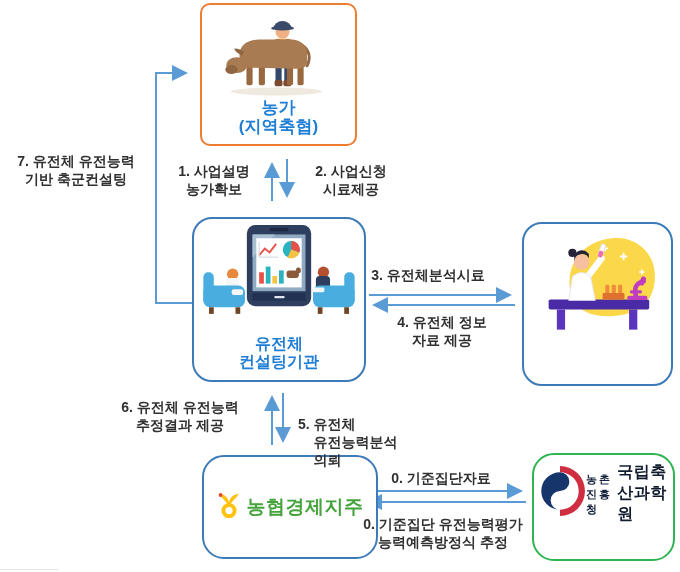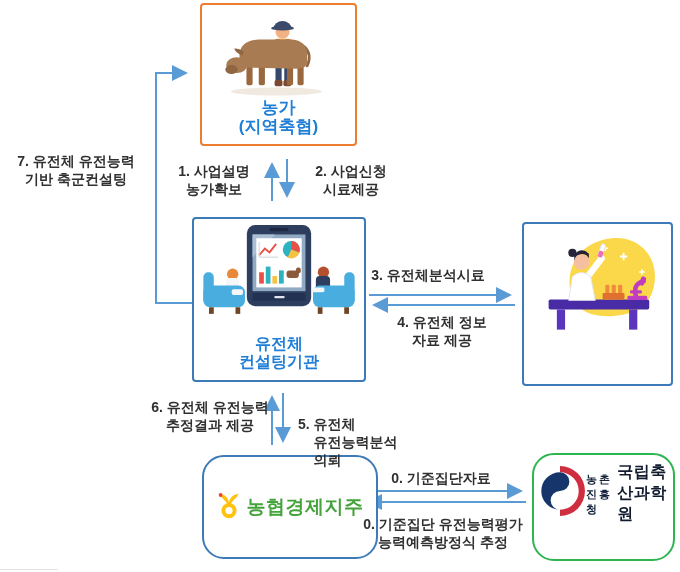--- a/index.html
+++ b/index.html
@@ -1,21 +1,21 @@
 <!DOCTYPE html>
 <html><head>
 <meta charset="utf-8">
 <style>
   html,body{margin:0;padding:0;background:#fff;}
   .canvas{position:relative;width:680px;height:572px;background:#ffffff;
           font-family:"Liberation Sans",sans-serif;overflow:hidden;}
   .arrow-layer{position:absolute;left:0;top:0;width:680px;height:572px;pointer-events:none;}
   .node{position:absolute;background:#fff;box-sizing:border-box;}
-  .node.blue{border:2.5px solid #3D7AB8;border-radius:4px;}
-  .node.orange{border:2.5px solid #ED7D31;border-radius:4px;}
+  .node.blue{border:2.5px solid #3D7AB8;border-radius:20px;}
+  .node.orange{border:2.5px solid #ED7D31;border-radius:10px;}
   .node.green{border:2.5px solid #2DB551;border-radius:22px;}
   .node-title{position:absolute;left:0;right:0;text-align:center;white-space:pre-line;
               font-weight:700;color:#1F7ED6;line-height:1.13;}
   .label{position:absolute;white-space:pre-line;text-align:center;color:#303030;
          font-weight:600;font-size:14px;line-height:1.3;}
   .label.pre{white-space:pre;text-align:left;}
   .illu{position:absolute;left:0;right:0;display:flex;justify-content:center;}
   .nh-row{position:absolute;left:0;right:0;top:0;bottom:0;display:flex;align-items:center;
           justify-content:center;gap:6px;}
   .nh-text{color:#45A33C;font-weight:700;font-size:19px;letter-spacing:0.5px;}
@@ -201,20 +201,20 @@
   <div class="label" style="left:164px;top:162px;width:100px;">1. 사업설명
 농가확보</div>
   <div class="label" style="left:301px;top:162px;width:100px;">2. 사업신청
 시료제공</div>
   <div class="label" style="left:356px;top:266px;width:144px;">3. 유전체분석시료</div>
   <div class="label" style="left:374px;top:313px;width:136px;">4. 유전체 정보
 자료 제공</div>
   <div class="label pre" style="left:298px;top:391px;margin-top:24px;">5. 유전체
     유전능력분석
     의뢰</div>
-  <div class="label" style="left:138px;top:398px;width:144px;">6. 유전체 유전능력
+  <div class="label" style="left:108px;top:398px;width:144px;">6. 유전체 유전능력
 추정결과 제공</div>
   <div class="label" style="left:366px;top:469px;width:150px;">0. 기준집단자료</div>
   <div class="label" style="left:350px;top:515px;width:186px;">0. 기준집단 유전능력평가
 능력예측방정식 추정</div>
 
   <div class="edge-artifact"></div>
 </div>
 
 </body></html>

